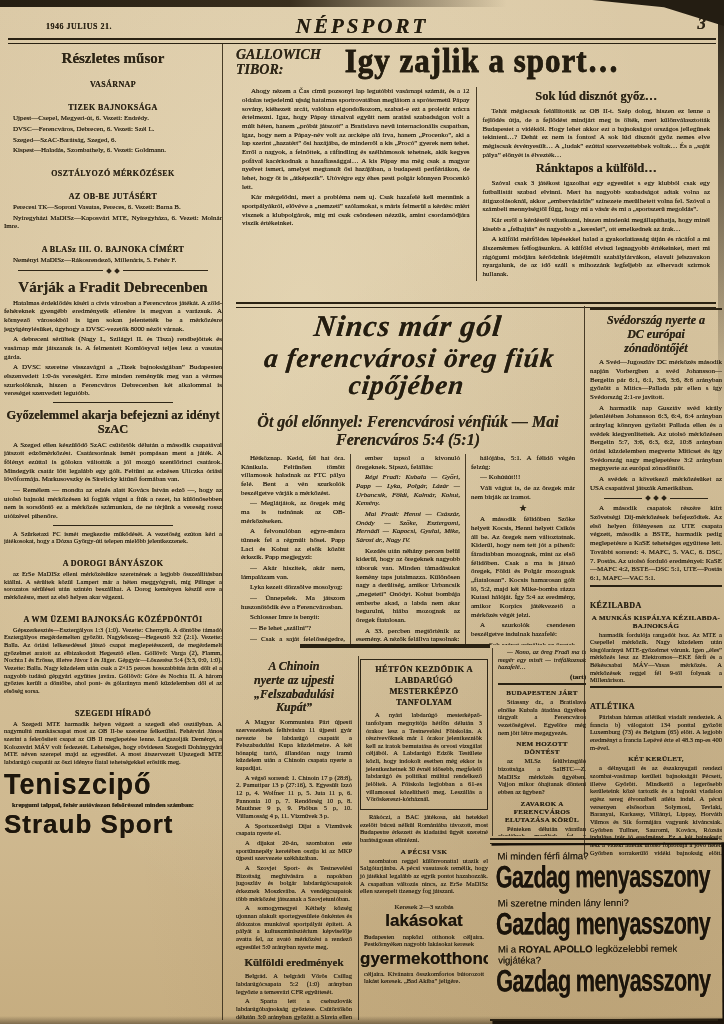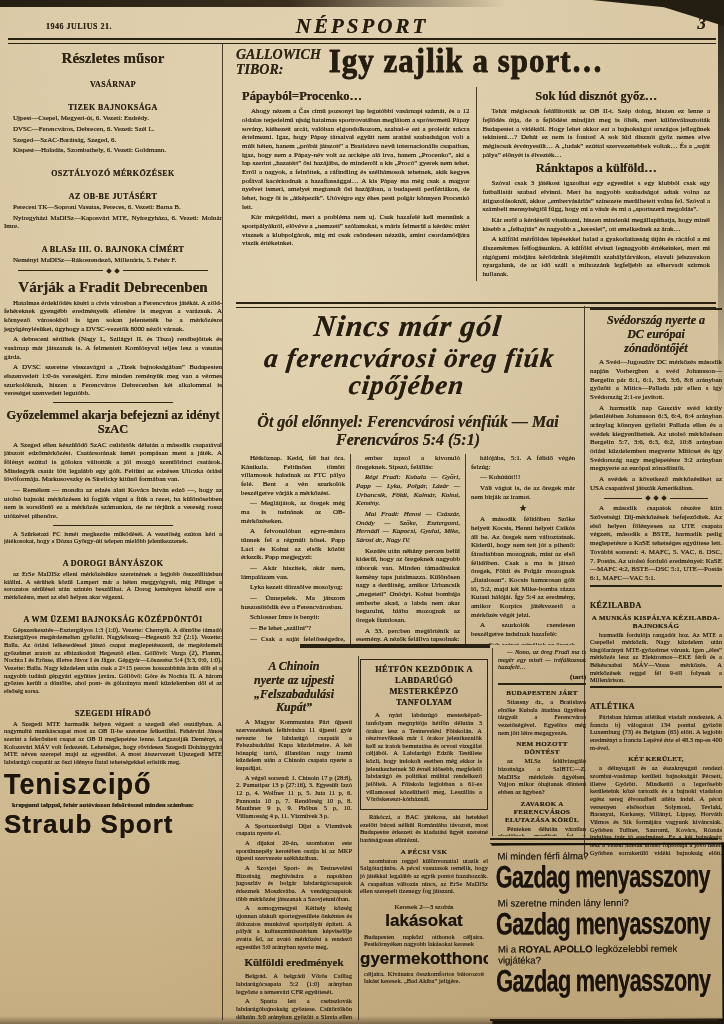--- a/index.html
+++ b/index.html
@@ -42,21 +42,21 @@
   
   #header{position:absolute;left:8px;top:6px;width:708px;height:34px;}
   #masthead{position:absolute;left:0;right:0;top:8px;text-align:center;font-size:21px;font-weight:bold;font-style:italic;letter-spacing:3px;color:#241d10;}
   #issue-date{position:absolute;left:38px;top:16px;font-size:8px;font-weight:bold;letter-spacing:.5px;}
   #page-num{position:absolute;right:10px;top:8px;font-size:17px;font-weight:bold;font-style:italic;}
   #header-rule{position:absolute;left:0;right:0;top:30px;}
 
   
   #col-left{position:absolute;left:4px;top:44px;width:218px;bottom:4px;overflow:hidden;border-right:1px solid #473b26;}
   #gallowich{position:absolute;left:236px;top:44px;width:480px;height:258px;overflow:hidden;}
-  #gallo-head{display:flex;align-items:flex-start;gap:8px;}
+  #gallo-head{display:flex;align-items:flex-start;gap:24px;}
   #gallo-byline{font-weight:bold;font-style:italic;font-size:14px;line-height:1.05;padding-top:4px;white-space:nowrap;}
   #gallo-title{font-weight:bold;font-size:31px;line-height:1;letter-spacing:1px;color:#241d10;-webkit-text-stroke:.7px #241d10;transform:scaleY(1.08);transform-origin:top left;white-space:nowrap;}
   #gallo-cols{display:flex;margin-top:10px;}
   .gallo-col{width:50%;padding:0 6px;}
   .gallo-col + .gallo-col{border-left:1px solid #473b26;}
   .h-sub{font-weight:bold;font-size:12.5px;margin:2px 0 3px;}
 
   #rule-under-gallo{position:absolute;left:236px;top:300px;width:480px;}
 
   #feature{position:absolute;left:236px;top:307px;width:344px;height:338px;overflow:hidden;}
@@ -176,21 +176,20 @@
   <div id="gallowich">
     <div id="gallo-head">
       <div id="gallo-byline">
         <div>GALLOWICH</div>
         <div>TIBOR:</div>
       </div>
       <div id="gallo-title">Igy zajlik a sport…</div>
     </div>
     <div id="gallo-cols">
       <div class="gallo-col">
-        <div class="h-sub">Pápayból=Procenko…</div>
         <div class="body-txt">
             <p class="p">Ahogy nézem a Čas című pozsonyi lap legutóbbi vasárnapi számát, és a 12 oldalas terjedelmű ujság hatalmas sportrovatában meglátom a sprótermetű Pápay sovány, kiéhezett arcát, valóban elgondolkozom, szabad-e ezt a proletár srácra értelmezni. Igaz, hogy Pápay társaival együtt nem aratási szabadságon volt a múlt héten, hanem „próbát játszott” a Bratislava nevű internacionális csapatban, igaz, hogy nem a Pápay-név volt az arcképe alá írva, hanem „Procenko”, aki a lap szerint „hazatért” ősi hazájába, de minderről a kis „Procó” gyerek nem tehet. Erről a nagyok, a felnőttek, a ráfindling és szélhámosok tehetnek, akik kegyes pofával kacérkodnak a hazafiassággal… A kis Pápay ma még csak a magyar nyelvet ismeri, amelyet megtanult ősi hazájában, a budapesti perifériákon, de lehet, hogy őt is „átképezik”. Utóvégre egy éhes pesti polgár könnyen Procenkó lett.</p>
             <p class="p">Kár mérgelődni, mert a probléma nem uj. Csak hazafelé kell mennünk a sportpályákról, elővéve a „nemzeti” szólamokat, s máris felmerül a kérdés: miért visznek a klubpolgárok, míg mi csak csöndesen nézzük, amint csordamódjára viszik értékeinket.</p>
           </div>
       </div>
       <div class="gallo-col">
         <div class="h-sub center">Sok lúd disznót győz…</div>
         <p class="p body-txt">Tehát mégiscsak felállították az OB II-t. Szép dolog, hiszen ez lenne a fejlődés útja, de a fejlődést mindjárt meg is ölték, mert különválasztották Budapestet a vidéktől. Hogy lehet akkor ezt a bajnokságot országos jellegűnek tekinteni…? Dehát ez nem is fontos! A sok lúd disznót győz nemes elve mégiscsak érvényesült… A „ludak” ezúttal szervezettebbek voltak… És a „saját pálya” előnyét is élvezték…</p>
         <div class="h-sub center">Ránktapos a külföld…</div>
         <div class="body-txt">

